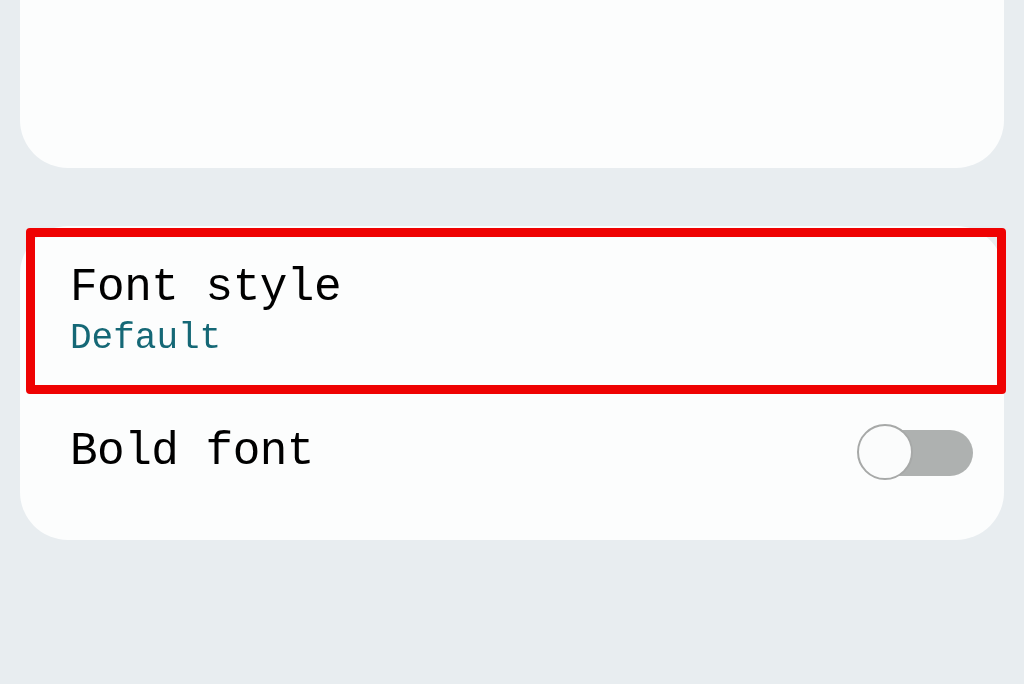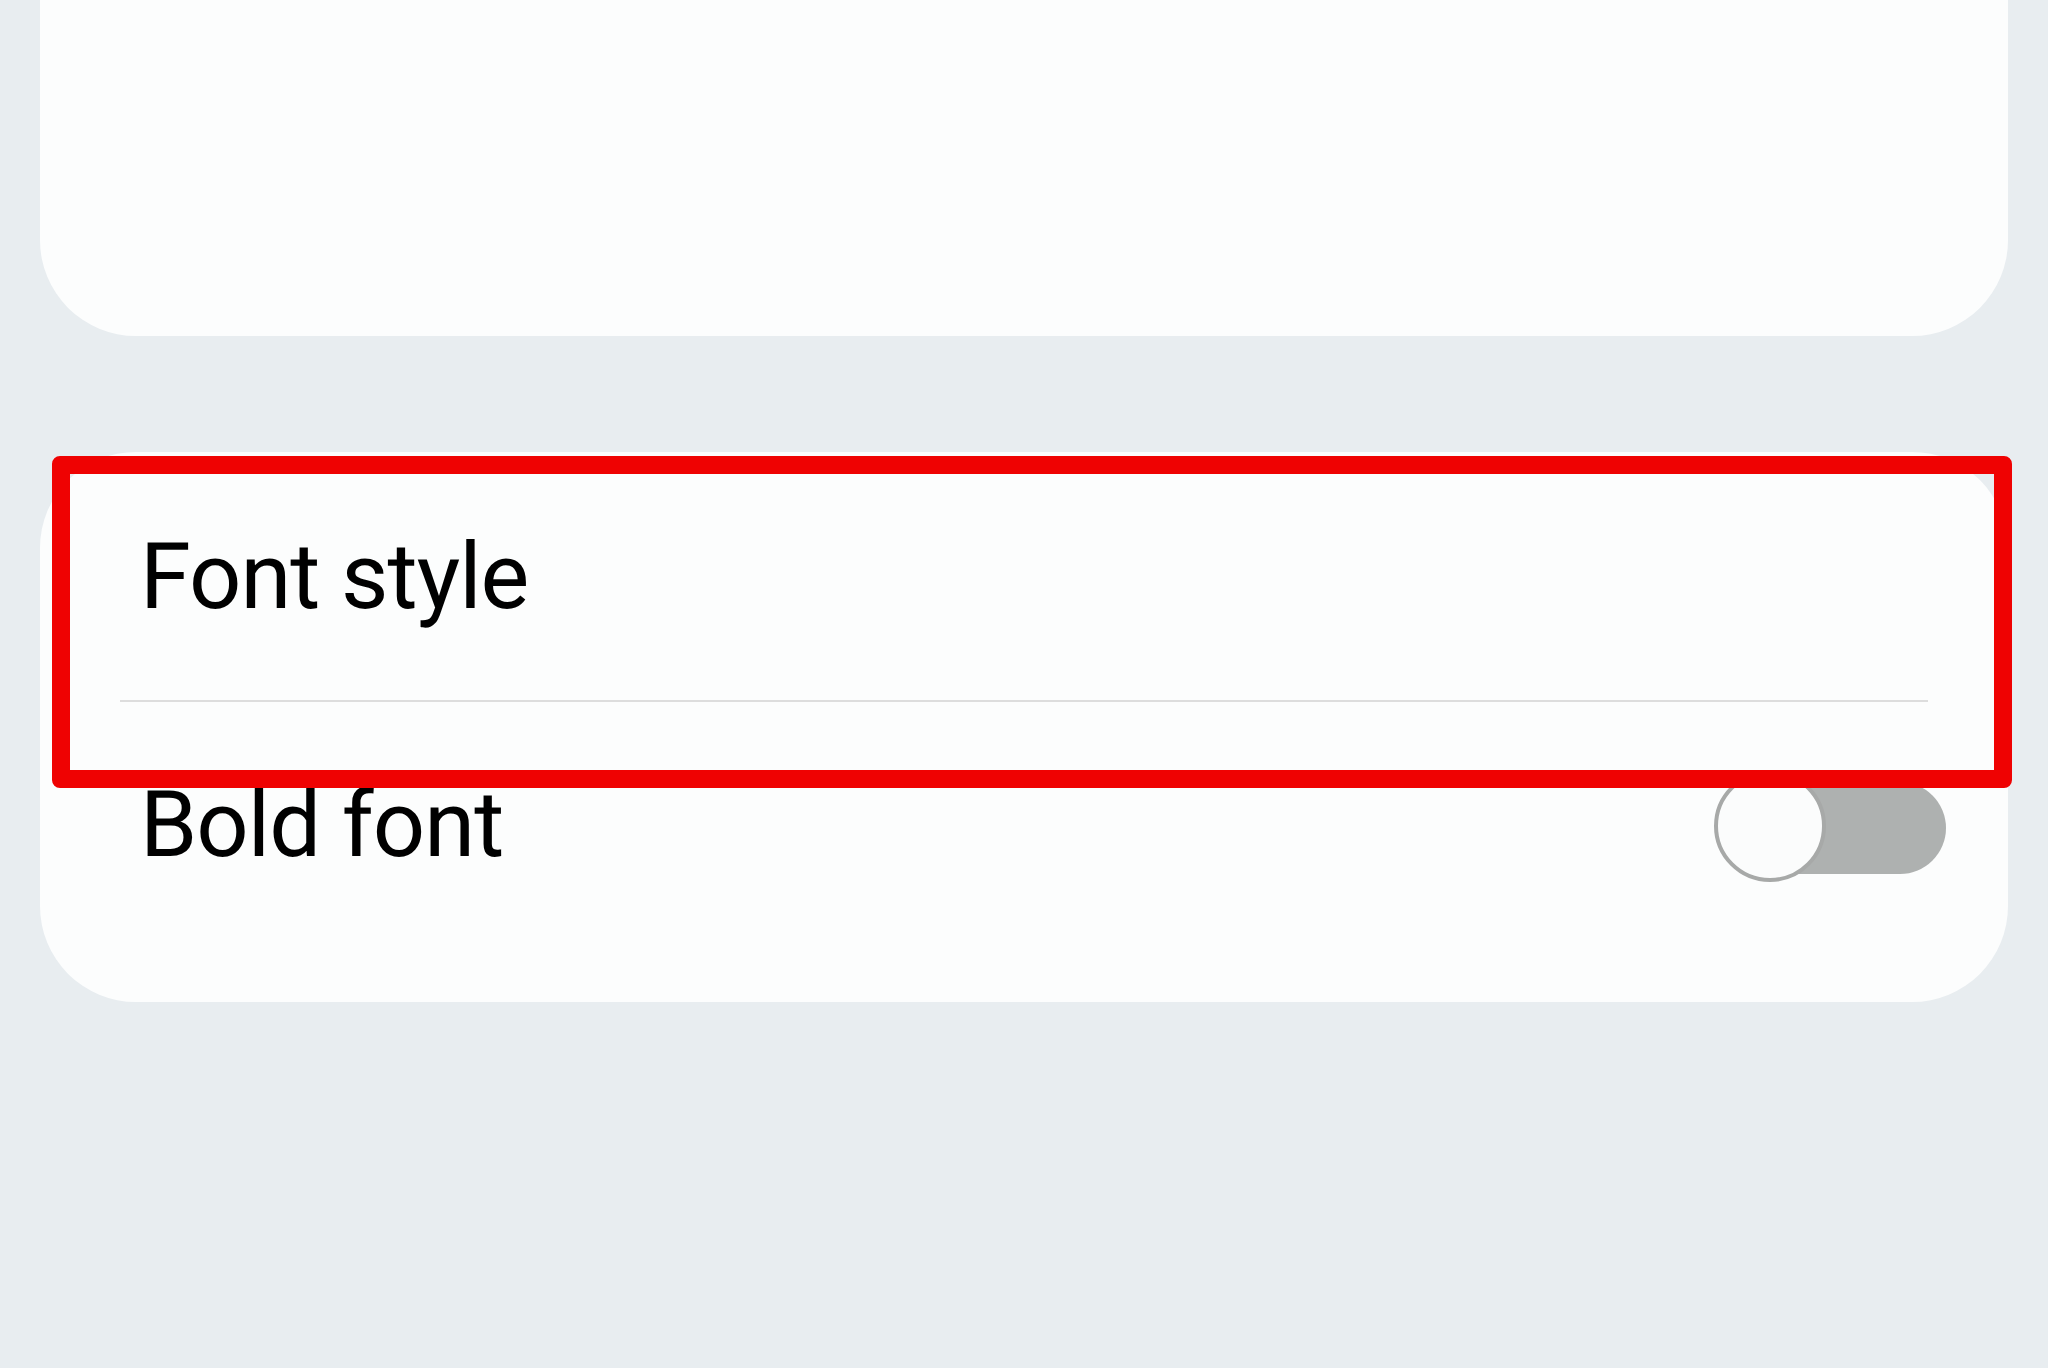--- a/index.html
+++ b/index.html
@@ -1,18 +1,19 @@
 <!DOCTYPE html>
 <html><head>
   <meta charset="utf-8">
   <style>
     * {
       box-sizing: border-box;
       margin: 0;
       padding: 0;
+      font-family: Liberation Mono, monospace;
     }
     body {
       font-family: -apple-system, BlinkMacSystemFont, "Segoe UI", Roboto, sans-serif;
       background: #e8edf0;
       width: 1024px;
       height: 684px;
       overflow: hidden;
     }
     .container {
       width: 100%;
@@ -110,20 +111,21 @@
   </style>
 </head>
 <body>
 
 <div class="container">
   <div class="card-top"></div>
 
   <div class="card-main">
     <div class="font-style-row">
       <div class="font-style-title">Font style</div>
+      <div class="font-style-value">Default</div>
     </div>
     <div class="divider"></div>
     <div class="bold-font-row">
       <div class="bold-font-title">Bold font</div>
       <div class="toggle">
         <div class="toggle-track"></div>
         <div class="toggle-knob"></div>
       </div>
     </div>
   </div>

